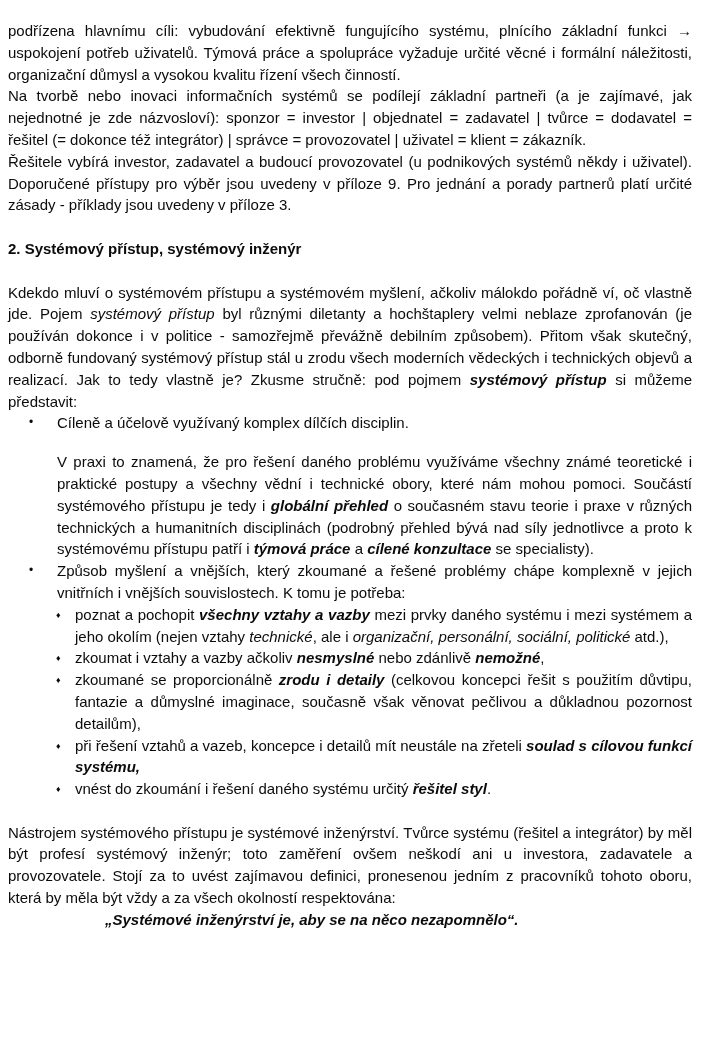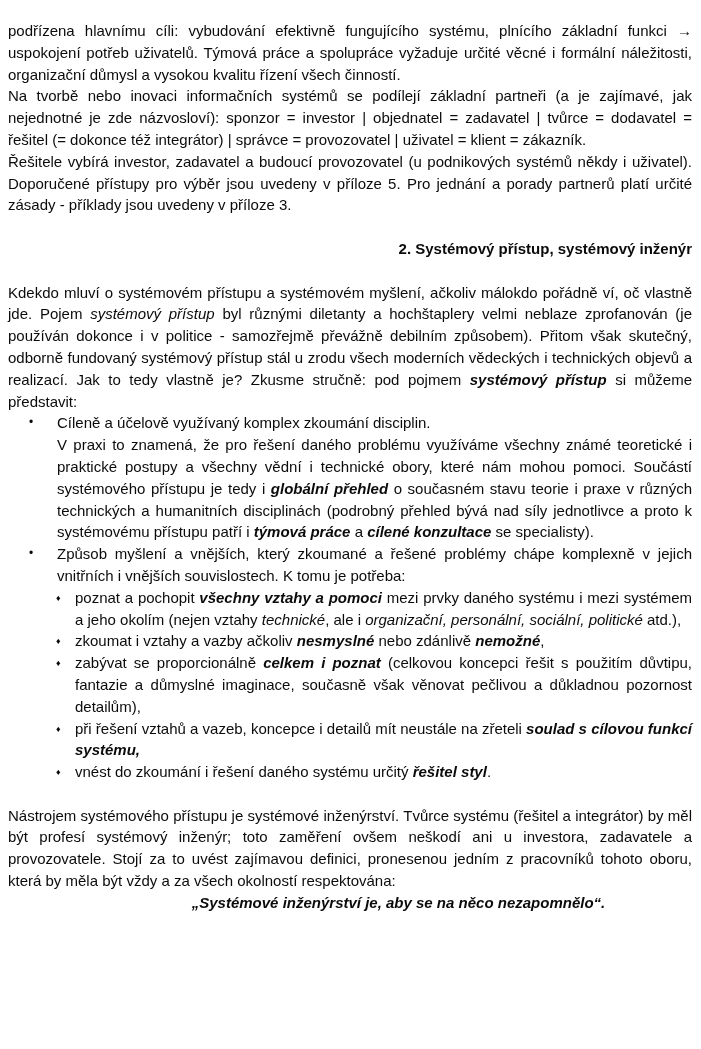--- a/index.html
+++ b/index.html
@@ -18,77 +18,78 @@
     line-height: 21.8px;
     box-sizing: border-box;
     padding: 20px 9px 0 8px;
     overflow: hidden;
   }
   .blk {
     text-align: justify;
   }
   .blk.h {
     font-weight: bold;
-    text-align: right;
+    text-align: left;
   }
   .blk.gap {
     height: 21.8px;
   }
   
   .blk.b1 {
     position: relative;
     padding-left: 49px;
   }
   .blk.b1 > .marker {
     position: absolute;
     left: 21px;
     top: 0;
     font-size: 12px;
   }
   
   .blk.c1 {
     padding-left: 49px;
+    margin-top: 17px;
   }
   
   .blk.b2 {
     position: relative;
     padding-left: 67px;
   }
   .blk.b2 > .marker {
     position: absolute;
     left: 48px;
     top: 1px;
     font-size: 9px;
   }
   
   .blk.q {
     padding-left: 97px;
-    text-align: center;
+    text-align: left;
   }
   .rb  { font-weight: normal; }
   .ri  { font-style: italic; }
   .rbi { font-weight: bold; font-style: italic; }
 </style>
 </head>
 <body>
 
 <div class="page" style="background: rgb(255, 255, 255); color: rgb(11, 11, 11);">
   <div class="content">
       <div class="blk p"><span>podřízena hlavnímu cíli: vybudování efektivně fungujícího systému, plnícího základní funkci → uspokojení potřeb uživatelů. Týmová práce a spolupráce vyžaduje určité věcné i formální náležitosti, organizační důmysl a vysokou kvalitu řízení všech činností.</span></div>
       <div class="blk p"><span>Na tvorbě nebo inovaci informačních systémů se podílejí základní partneři (a je zajímavé, jak nejednotné je zde názvosloví): </span><span class="rb">sponzor = investor | objednatel = zadavatel | tvůrce = dodavatel = řešitel (= dokonce též integrátor) | správce = provozovatel | uživatel = klient = zákazník.</span></div>
-      <div class="blk p"><span>Řešitele vybírá investor, zadavatel a budoucí provozovatel (u podnikových systémů někdy i uživatel). Doporučené přístupy pro výběr jsou uvedeny v </span><span class="rb">příloze 5</span><span>. Pro jednání a porady partnerů platí určité zásady - příklady jsou uvedeny v </span><span class="rb">příloze 3</span><span>.</span></div>
+      <div class="blk p"><span>Řešitele vybírá investor, zadavatel a budoucí provozovatel (u podnikových systémů někdy i uživatel). Doporučené přístupy pro výběr jsou uvedeny v </span><span class="rb">příloze 9</span><span>. Pro jednání a porady partnerů platí určité zásady - příklady jsou uvedeny v </span><span class="rb">příloze 3</span><span>.</span></div>
       <div class="blk gap"></div>
       <div class="blk h"><span>2.  Systémový přístup, systémový inženýr</span></div>
       <div class="blk gap"></div>
       <div class="blk p"><span>Kdekdo mluví o systémovém přístupu a systémovém myšlení, ačkoliv málokdo pořádně ví, oč vlastně jde. Pojem </span><span class="ri">systémový přístup</span><span> byl různými diletanty a hochštaplery velmi neblaze zprofanován (je používán dokonce i v politice - samozřejmě převážně debilním způsobem). Přitom však skutečný, odborně fundovaný systémový přístup stál u zrodu všech moderních vědeckých i technických objevů a realizací. Jak to tedy vlastně je? Zkusme stručně: pod pojmem </span><span class="rbi">systémový přístup</span><span> si můžeme představit:</span></div>
-      <div class="blk b1"><span class="marker">•</span><span>Cíleně a účelově využívaný </span><span class="rb">komplex zkoumání disciplin.</span></div>
+      <div class="blk b1"><span class="marker">•</span><span>Cíleně a účelově využívaný </span><span class="rb">komplex dílčích disciplin.</span></div>
       <div class="blk c1"><span>V praxi to znamená, že pro řešení daného problému využíváme všechny známé teoretické i praktické postupy a všechny vědní i technické obory, které nám mohou pomoci. Součástí systémového přístupu je tedy i </span><span class="rbi">globální přehled</span><span> o současném stavu teorie i praxe v různých technických a humanitních disciplinách (podrobný přehled bývá nad síly jednotlivce a proto k systémovému přístupu patří i </span><span class="rbi">týmová práce</span><span> a </span><span class="rbi">cílené konzultace</span><span> se specialisty).</span></div>
       <div class="blk b1"><span class="marker">•</span><span class="rb">Způsob myšlení a vnějších</span><span>, který zkoumané a řešené problémy chápe komplexně v jejich vnitřních i vnějších souvislostech. K tomu je potřeba:</span></div>
-      <div class="blk b2"><span class="marker">♦</span><span>poznat a pochopit </span><span class="rbi">všechny vztahy a pomoci</span><span> mezi prvky daného systému i mezi systémem a jeho okolím (nejen vztahy </span><span class="ri">technické</span><span>, ale i </span><span class="ri">organizační, personální, sociální, politické</span><span> atd.),</span></div>
+      <div class="blk b2"><span class="marker">♦</span><span>poznat a pochopit </span><span class="rbi">všechny vztahy a vazby</span><span> mezi prvky daného systému i mezi systémem a jeho okolím (nejen vztahy </span><span class="ri">technické</span><span>, ale i </span><span class="ri">organizační, personální, sociální, politické</span><span> atd.),</span></div>
       <div class="blk b2"><span class="marker">♦</span><span>zkoumat i vztahy a vazby ačkoliv </span><span class="rbi">nesmyslné</span><span> nebo zdánlivě </span><span class="rbi">nemožné</span><span>,</span></div>
-      <div class="blk b2"><span class="marker">♦</span><span>zabývat se proporcionálně </span><span class="rbi">celkem i poznat</span><span> (celkovou koncepci řešit s použitím důvtipu, fantazie a důmyslné imaginace, současně však věnovat pečlivou a důkladnou pozornost detailům),</span></div>
+      <div class="blk b2"><span class="marker">♦</span><span>zkoumané se proporcionálně </span><span class="rbi">zrodu i detaily</span><span> (celkovou koncepci řešit s použitím důvtipu, fantazie a důmyslné imaginace, současně však věnovat pečlivou a důkladnou pozornost detailům),</span></div>
       <div class="blk b2"><span class="marker">♦</span><span>při řešení vztahů a vazeb, koncepce i detailů mít neustále na zřeteli </span><span class="rbi">soulad s cílovou funkcí systému,</span></div>
       <div class="blk b2"><span class="marker">♦</span><span>vnést do zkoumání i řešení daného systému určitý </span><span class="rbi">řešitel styl</span><span>.</span></div>
       <div class="blk gap"></div>
       <div class="blk p"><span>Nástrojem systémového přístupu je </span><span class="rb">systémové inženýrství</span><span>. Tvůrce systému (řešitel a integrátor) by měl být profesí systémový inženýr; toto zaměření ovšem neškodí ani u investora, zadavatele a provozovatele. Stojí za to uvést zajímavou definici, pronesenou jedním z pracovníků tohoto oboru, která by měla být vždy a za všech okolností respektována:</span></div>
       <div class="blk q"><span class="rbi">„Systémové inženýrství je, aby se na něco nezapomnělo“.</span></div>
     </div>
 </div>
 
 </body></html>

